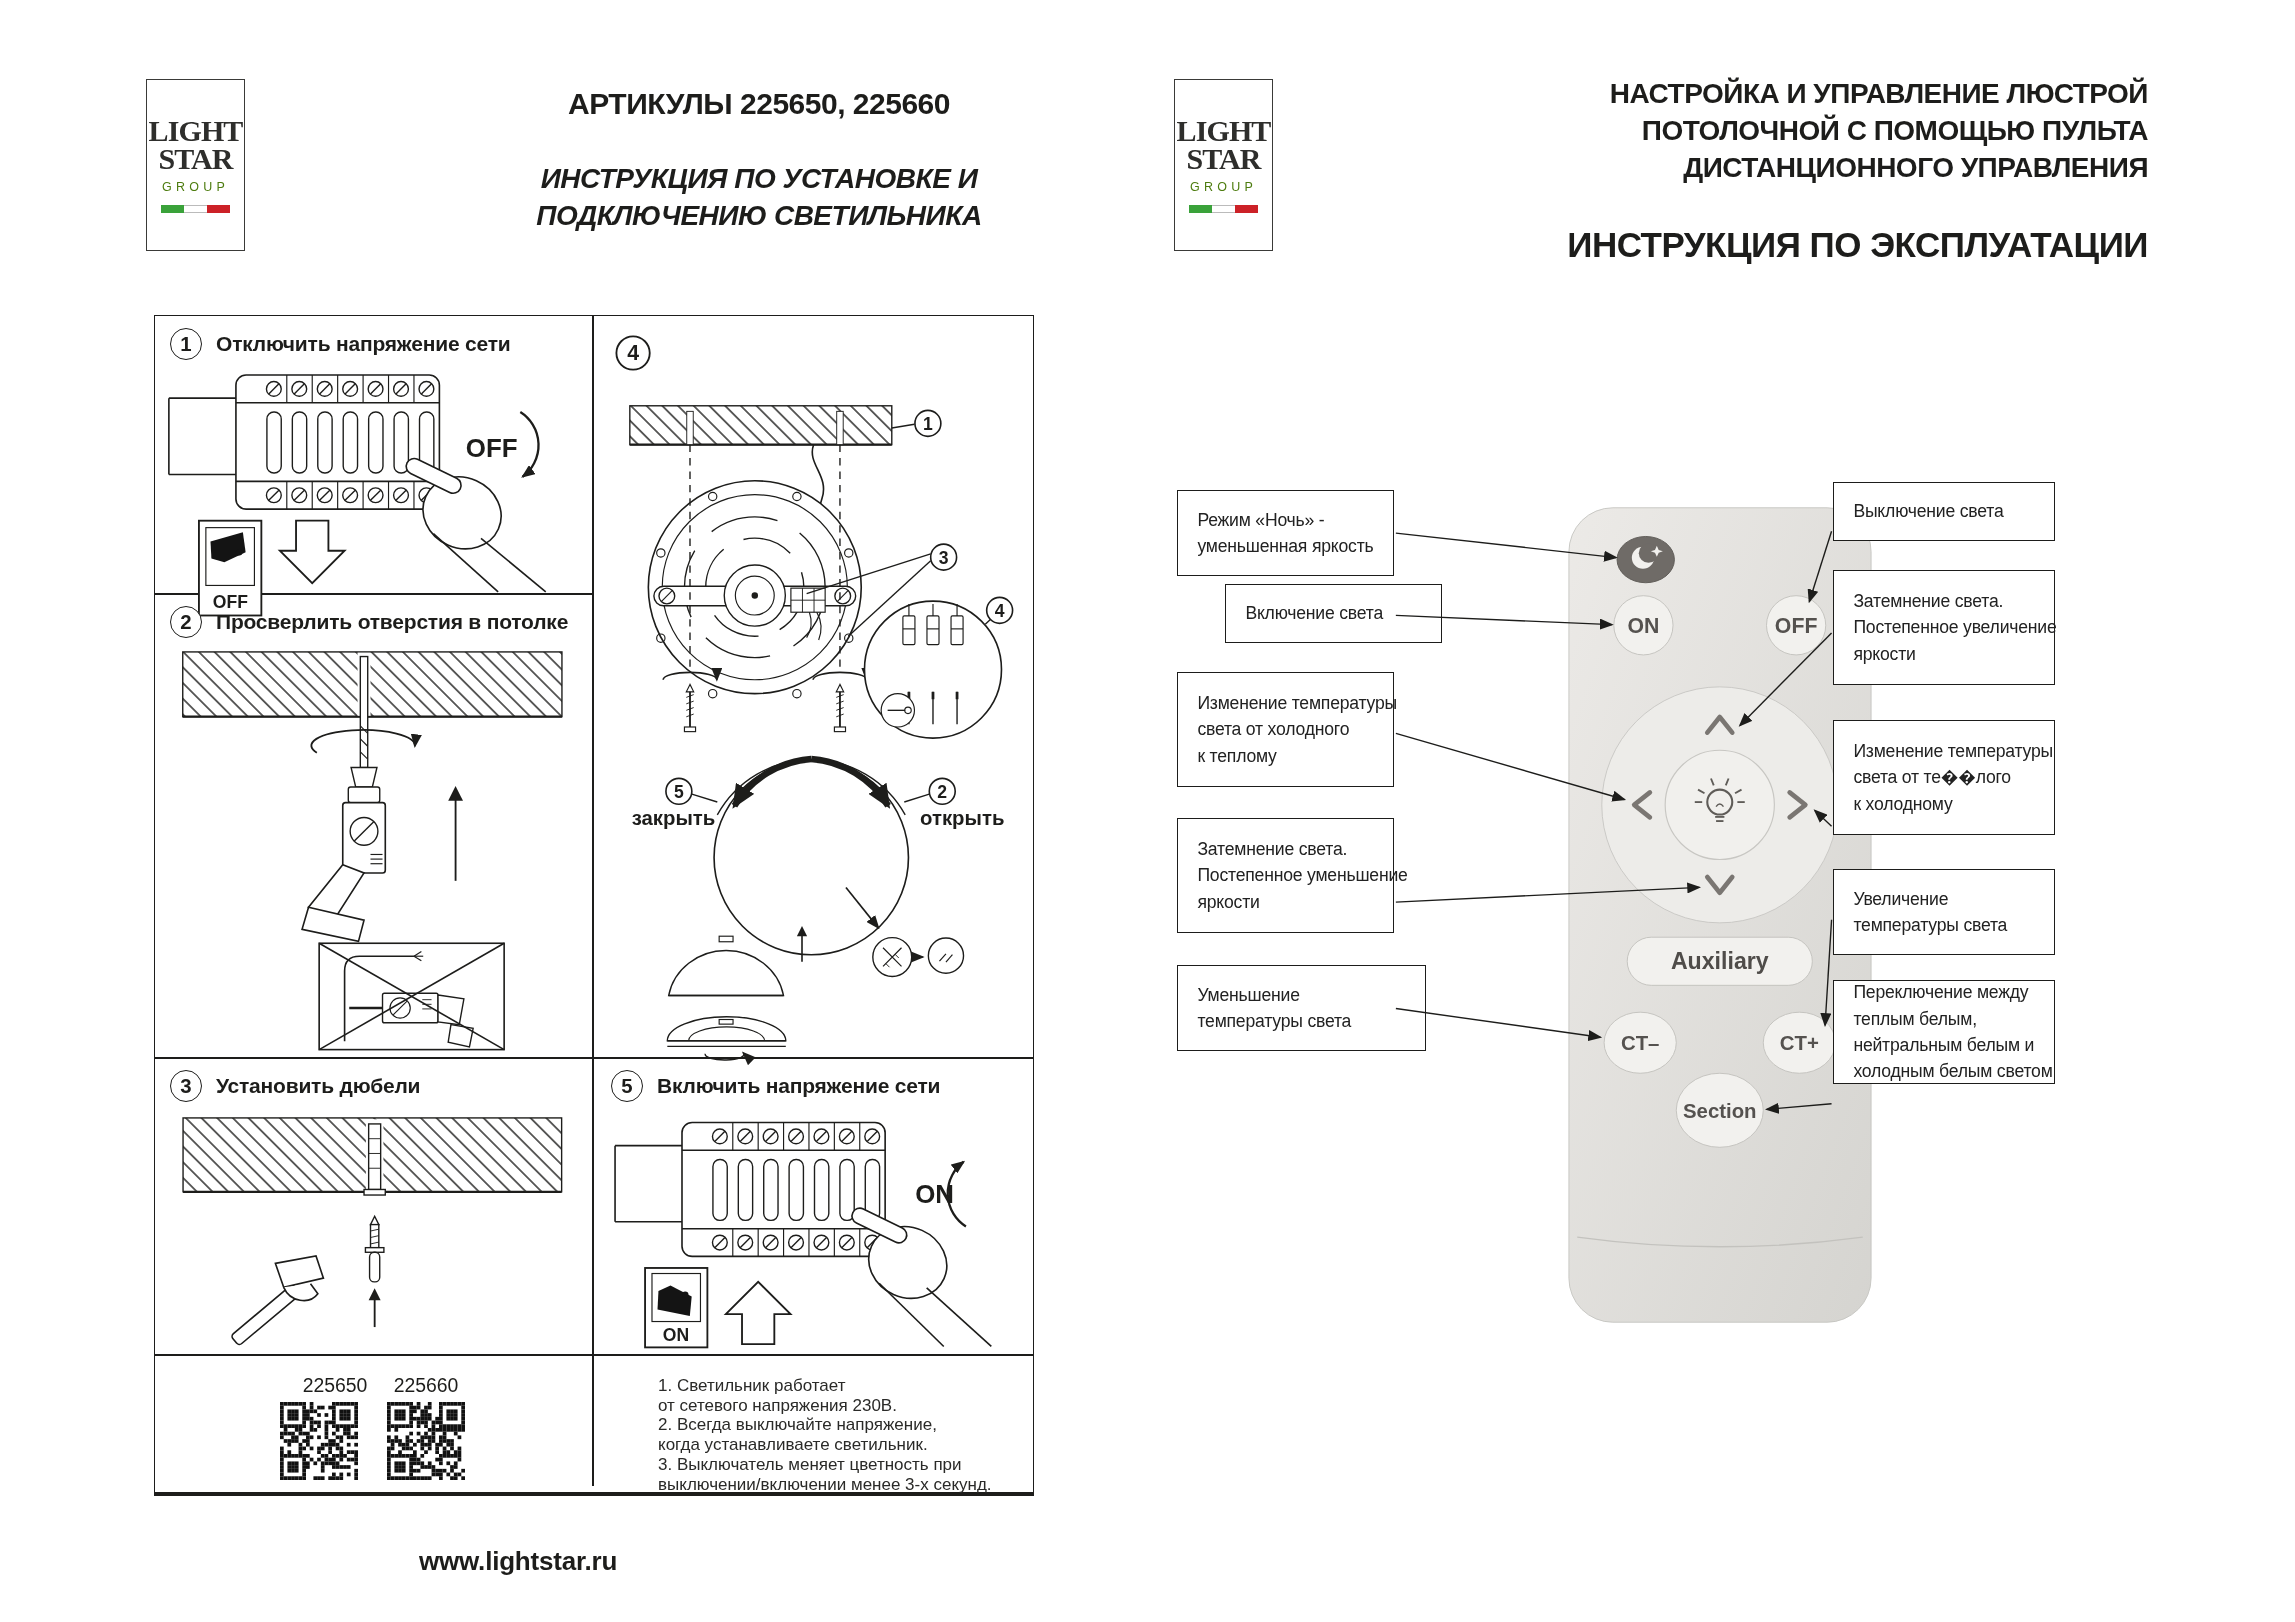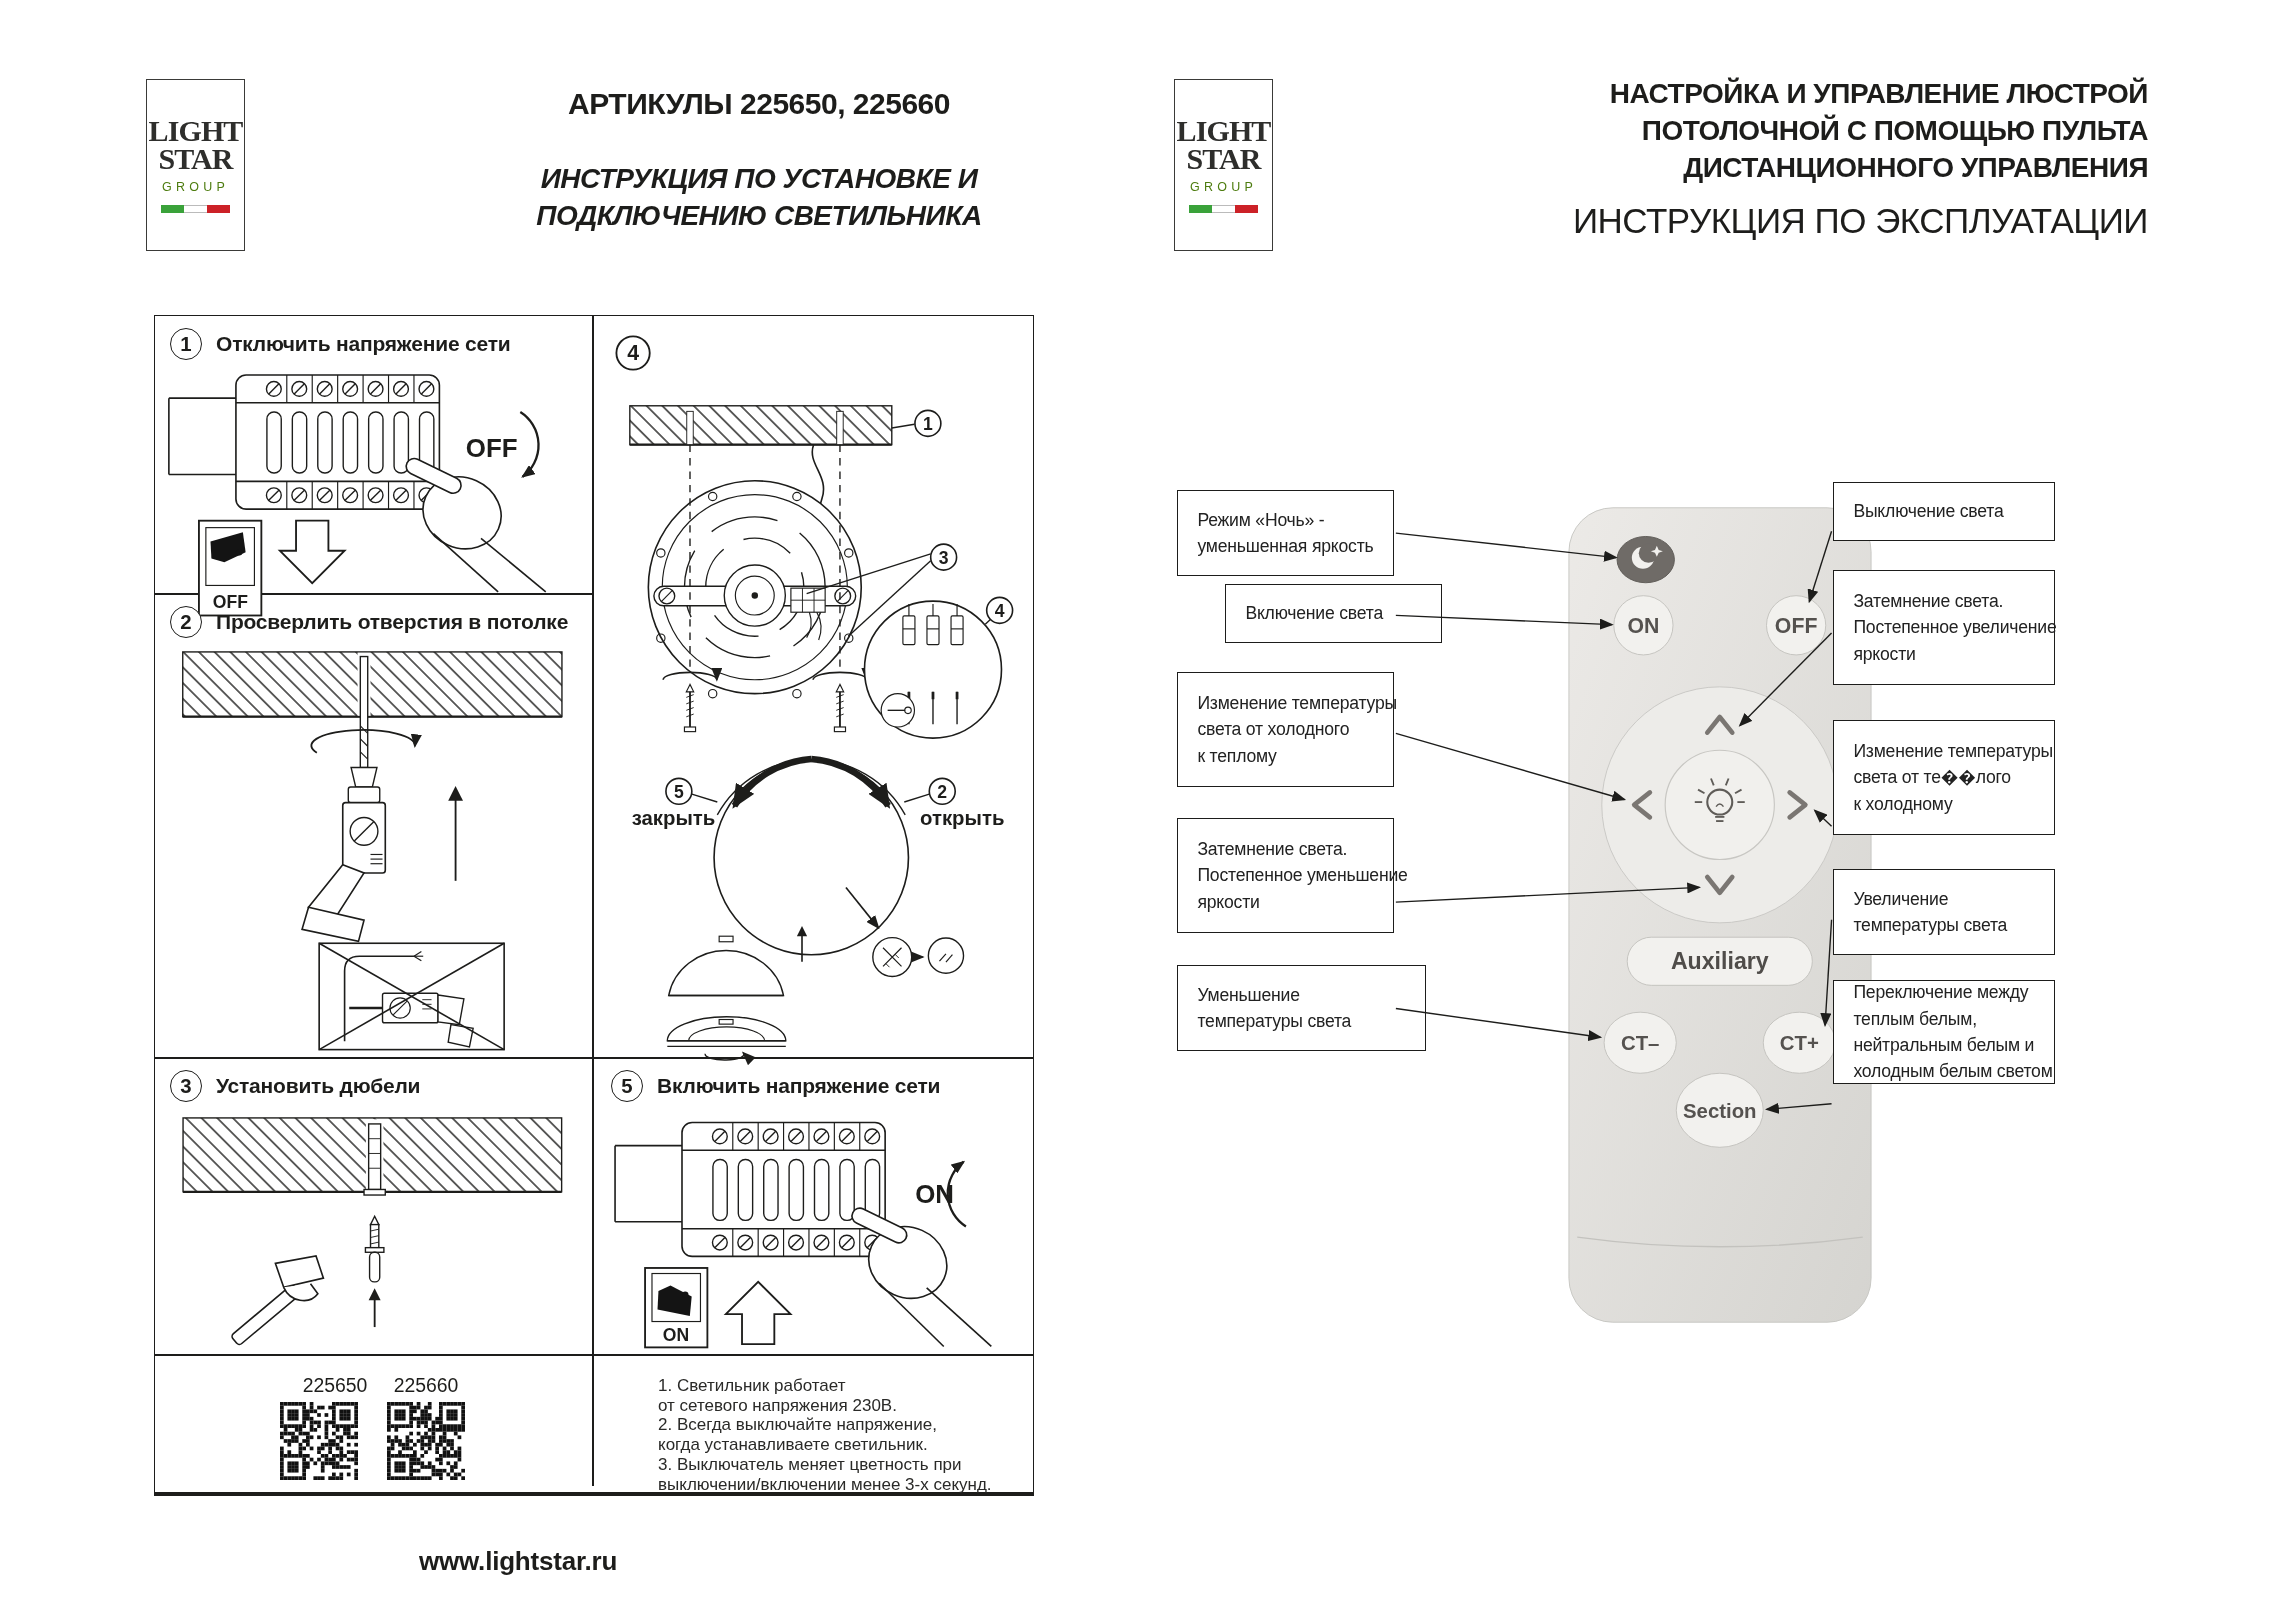--- a/index.html
+++ b/index.html
@@ -21,21 +21,21 @@
   .flag .fw{background:#fff;border-top:0.9px solid #bbb;border-bottom:0.9px solid #bbb;box-sizing:border-box;}
   .flag .fr{background:#cc2127;}
 
   
   #left-header{left:463px;top:78px;width:592px;text-align:center;}
   #left-header .series{font-size:40px;font-weight:700;letter-spacing:-0.5px;}
   #left-header .articles{font-size:30px;font-weight:700;margin-top:9.3px;letter-spacing:-0.5px;}
   #left-header .inst{font-size:28px;font-weight:700;margin-top:40px;line-height:1.3;letter-spacing:-0.5px;font-style:italic;}
   #right-header{left:1406px;top:75px;width:742px;text-align:right;}
   #right-header .l{font-size:28px;font-weight:700;line-height:1.33;letter-spacing:-0.5px;}
-  #right-header .title{font-size:35px;font-weight:400;margin-top:14px;letter-spacing:-0.5px;}
+  #right-header .title{font-size:35px;font-weight:700;margin-top:38px;letter-spacing:-0.5px;}
 
   
   #inst-table{left:154px;top:315px;width:878px;height:1176px;border:1.9px solid #1d1d1b;
               border-bottom-width:4.2px;}
   .divider{position:absolute;background:#1d1d1b;}
   .step-head{position:absolute;display:flex;align-items:center;gap:14px;}
   .step-num{width:32px;height:32px;border:1.9px solid #1d1d1b;border-radius:50%;box-sizing:border-box;
             display:flex;align-items:center;justify-content:center;font-size:20.4px;font-weight:700;background:#fff;}
   .step-title{font-size:21px;font-weight:700;letter-spacing:-0.2px;}
   .qr-label{position:absolute;font-size:19.4px;text-align:center;width:78px;}

